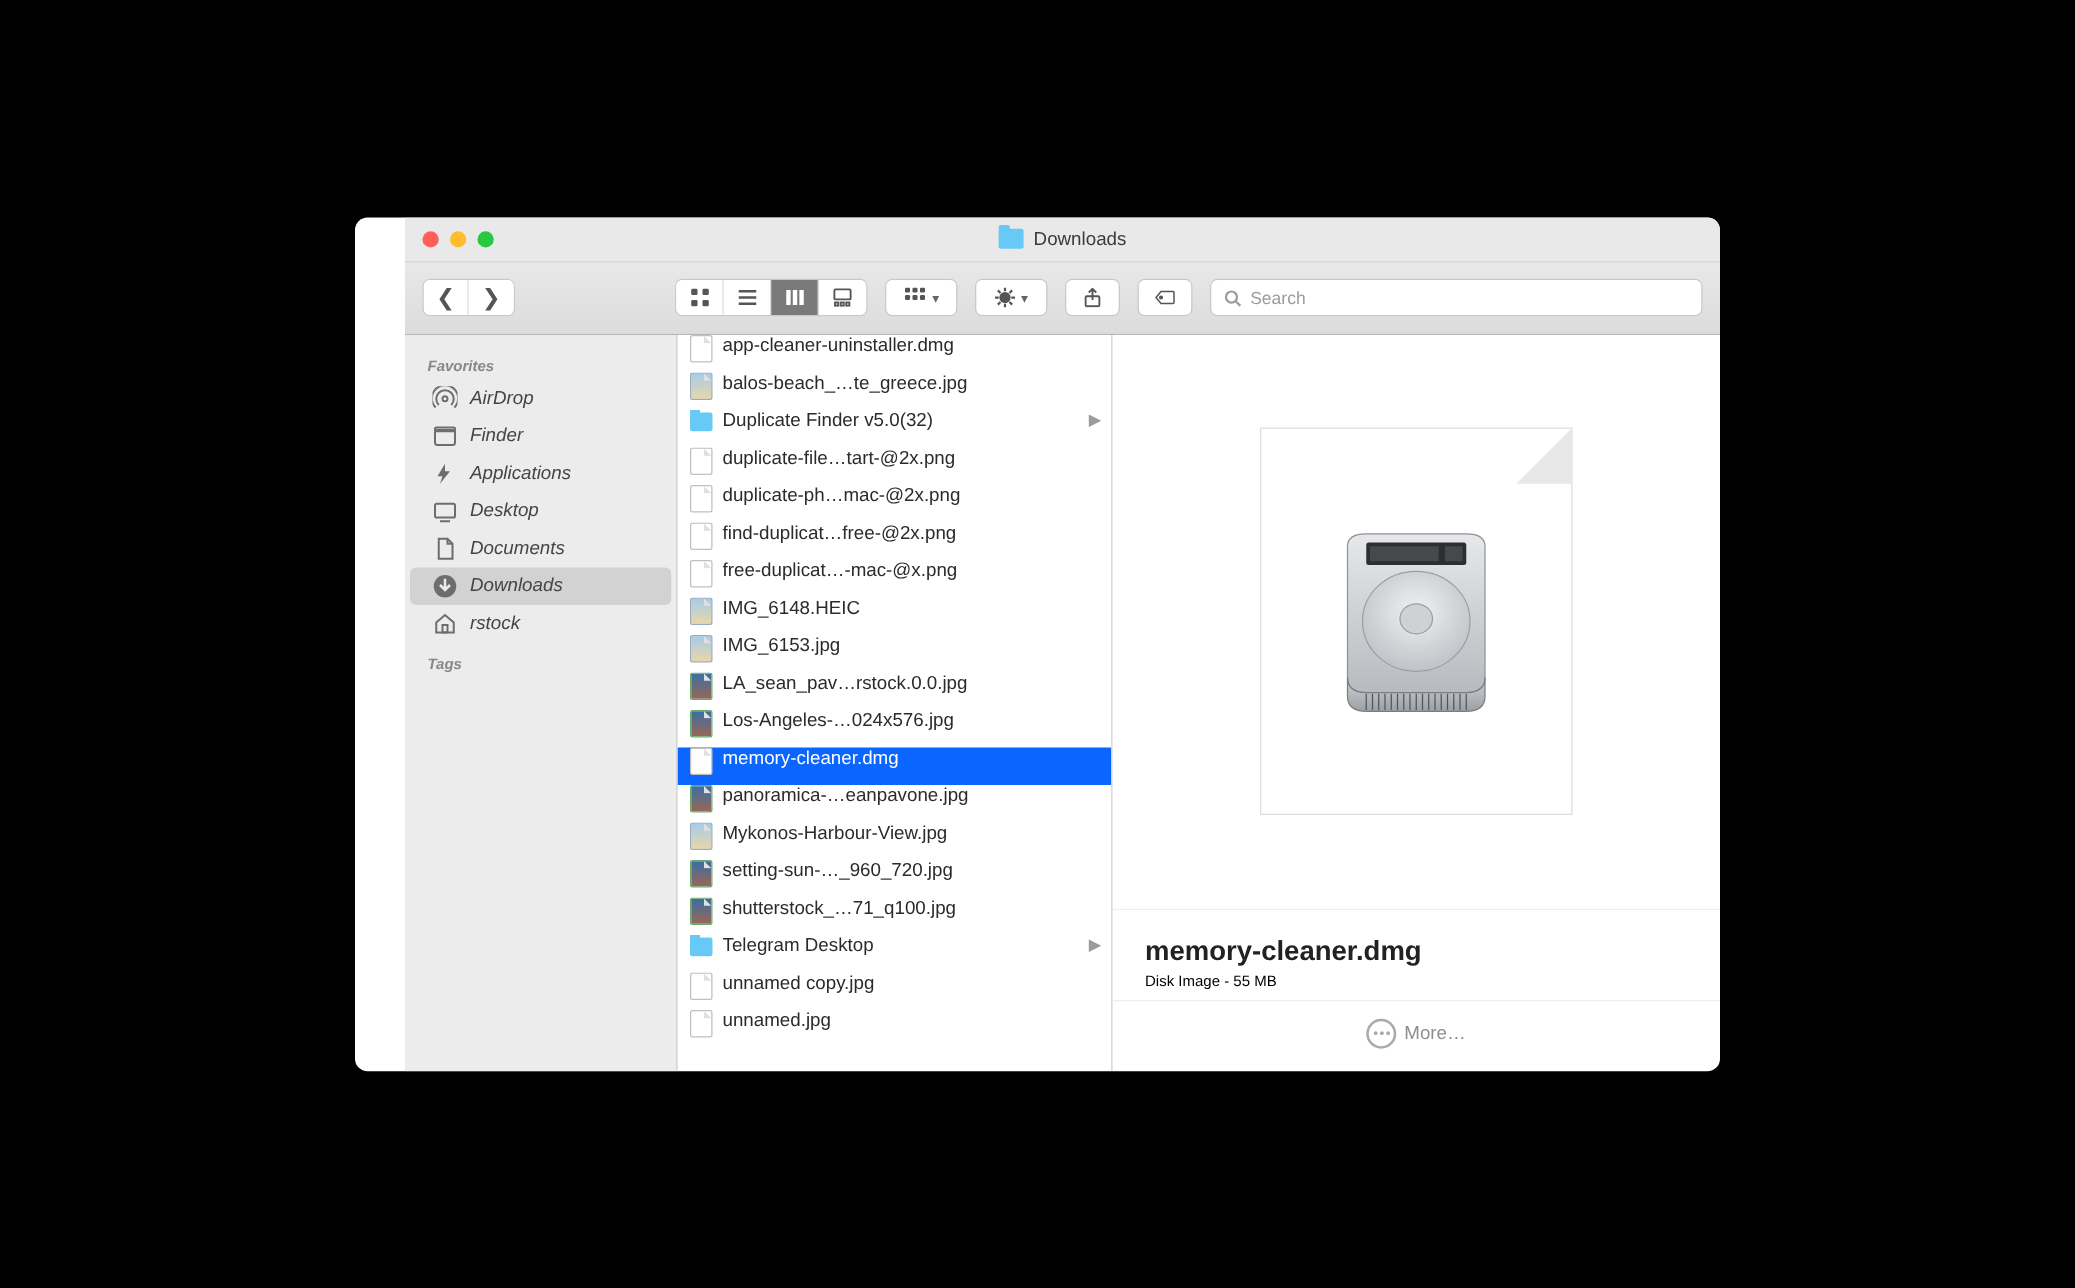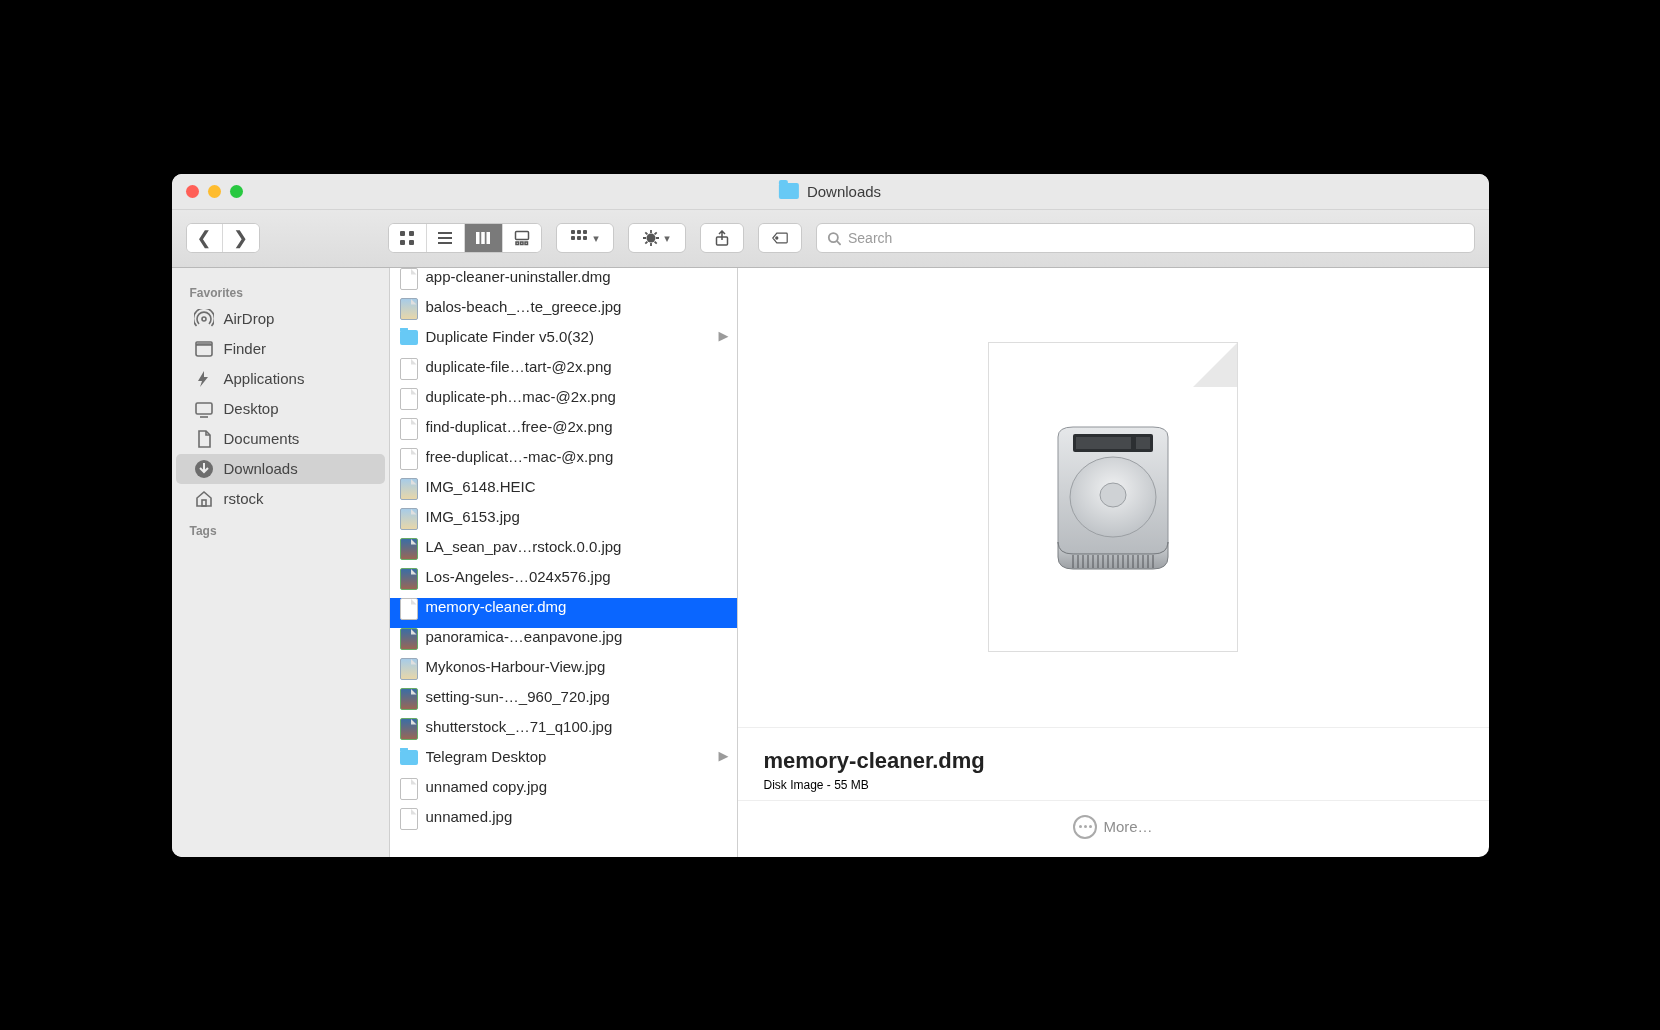--- a/index.html
+++ b/index.html
@@ -6,28 +6,29 @@
   body {
     background: #000;
     width: 1660px;
     height: 1030px;
     font-family: -apple-system, "Helvetica Neue", Arial, sans-serif;
     display: flex;
     align-items: center;
     justify-content: center;
   }
   .window {
-    width: 1317px;
+    width: 1092px;
     height: 683px;
     border-radius: 10px;
     overflow: hidden;
     box-shadow: 0 24px 60px rgba(0,0,0,.55);
     background: #fff;
     display: flex;
     flex-direction: column;
+    padding-left: 40px;
   }
   
   .titlebar {
     height: 36px;
     background: #e9e9e9;
     display: flex;
     align-items: center;
     position: relative;
     border-bottom: 1px solid #d4d4d4;
   }
@@ -104,20 +105,21 @@
   .body {
     flex: 1; display: flex; min-height: 0;
   }
   .sidebar {
     width: 218px;
     background: #ececec;
     border-right: 1px solid #cfcfcf;
     padding-top: 8px;
     font-size: 15px;
     color: #454545;
+    font-style: italic;
   }
   .sb-head {
     font-size: 12px; color: #888; font-weight: 600;
     padding: 10px 18px 4px;
   }
   .sb-item {
     display: flex; align-items: center; gap: 10px;
     padding: 5px 18px;
     border-radius: 5px;
     margin: 0 4px;

